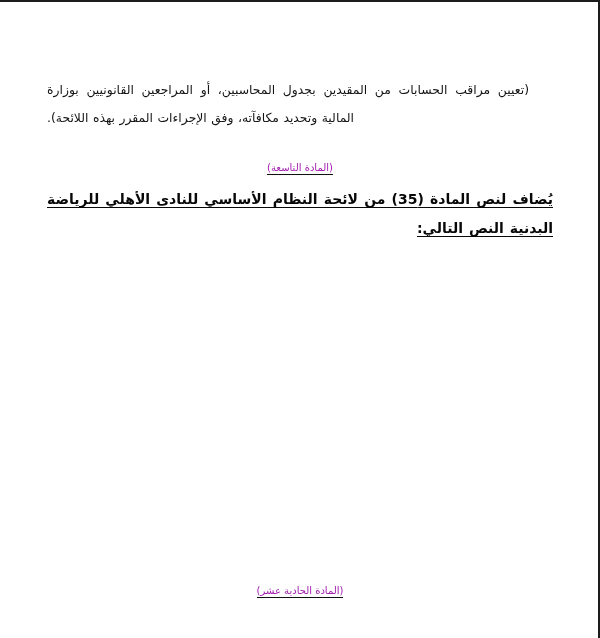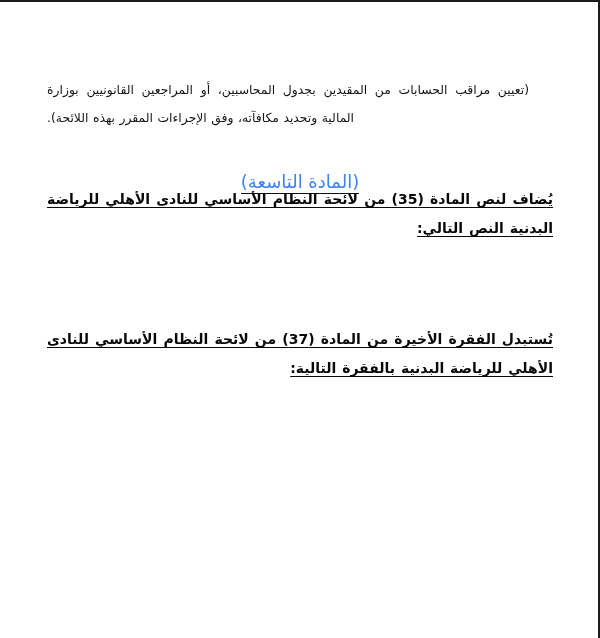--- a/index.html
+++ b/index.html
@@ -47,25 +47,25 @@
     text-align: justify;
     text-align-last: left;
     color: #141414;
     margin: 0;
     text-indent: 24px;
     word-spacing: 0.5px;
   }
 
   .article-heading {
     font-family: "DejaVu Sans", sans-serif;
-    font-size: 18px;
+    font-size: 10px;
     line-height: 22px;
     text-align: center;
-    color: #3b82f6;
-    margin: 14px;
+    color: #a21caf;
+    margin: 0;
   }
   .article-heading span {
     border-bottom: 1px solid #101010;
     padding-bottom: 1px;
   }
 
   .bold-underline {
     font-family: "DejaVu Sans", sans-serif;
     font-size: 14px;
     font-weight: bold;
@@ -108,19 +108,21 @@
       <span>(المادة التاسعة)</span>
     </div>
   </div>
 
   <div class="blk" id="blk-article9-body">
     <p class="bold-underline">يُضاف لنص المادة (35) من لائحة النظام الأساسي للنادي الأهلي للرياضة البدنية النص التالي:</p>
   </div>
 
 
 
-  <div class="blk" id="blk-article10-body">
-    <p class="bold-underline">تُستبدل الفقرة الأخيرة من المادة (37) من لائحة النظام الأساسي للنادي الأهلي للرياضة البدنية بالفقرة التالية:</p>
-  </div>
 
 
+  <div class="blk" id="blk-article11-head">
+    <div class="article-heading">
+      <span>(المادة الحادية عشر)</span>
+    </div>
+  </div>
 
 </div>
 
 </body></html>

